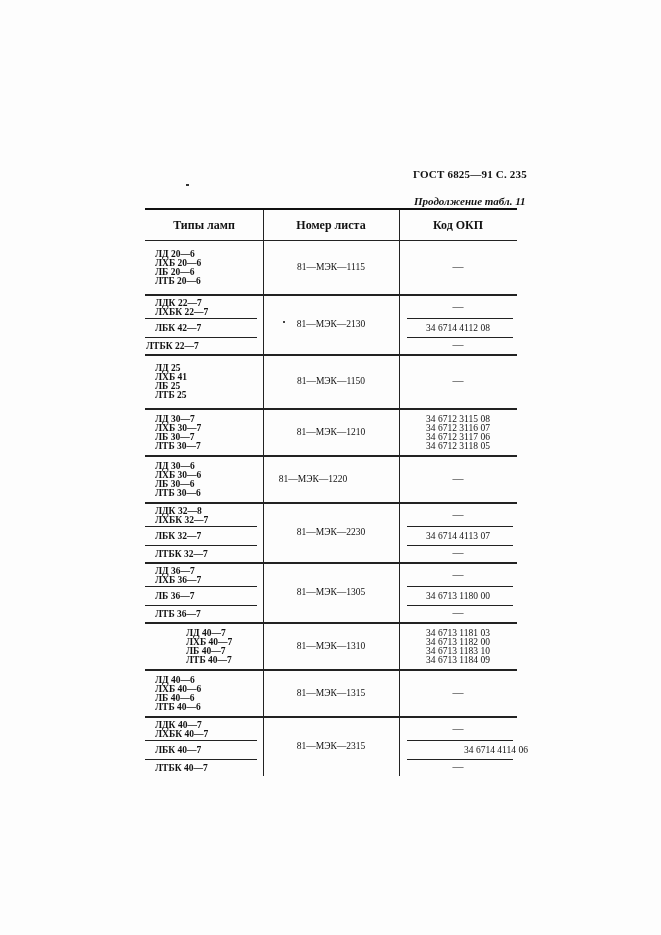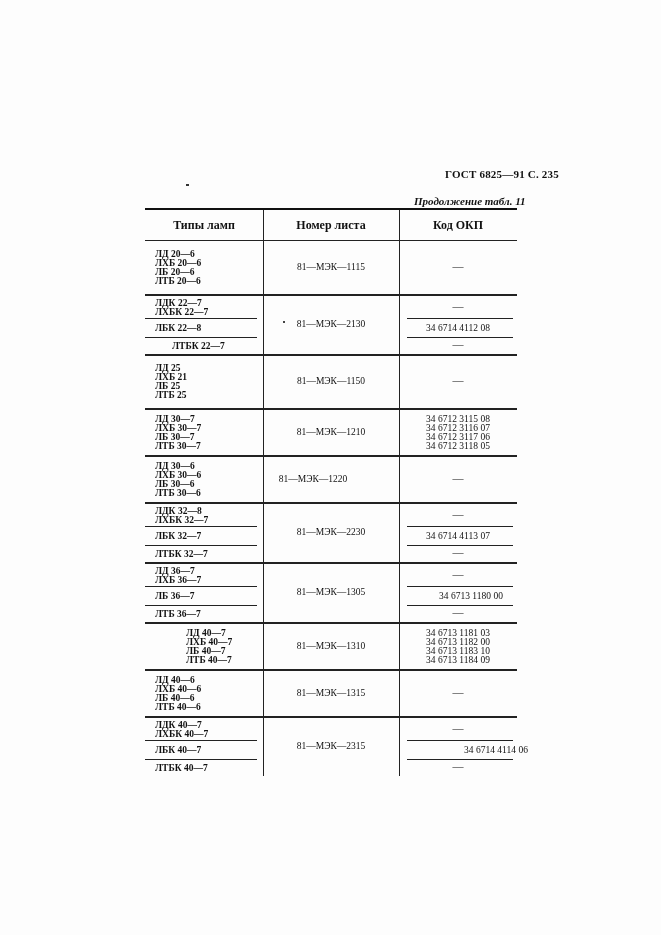--- a/index.html
+++ b/index.html
@@ -1,18 +1,18 @@
 <!DOCTYPE html>
 <html><head>
 <meta charset="utf-8">
 <style>
   html, body { margin:0; padding:0; }
   body { width:661px; height:935px; background:#fdfdfd; position:relative; overflow:hidden;
          font-family:"Liberation Serif", "DejaVu Serif", serif; color:#111; }
-  .hdr { position:absolute; left:413px; top:168px; font-size:11px; font-weight:bold; letter-spacing:0.2px;margin-left:32px; }
+  .hdr { position:absolute; left:413px; top:168px; font-size:11px; font-weight:bold; letter-spacing:0.2px; }
   .cont { position:absolute; left:414px; top:195px; font-size:11px; font-style:italic; font-weight:bold; }
   .dot { position:absolute; left:186px; top:184px; width:3px; height:2px; background:#333; }
   .topline { position:absolute; left:145px; top:208px; width:372px; height:2px; background:#111; }
   .vline { position:absolute; width:1px; background:#222; }
   .hcell { position:absolute; top:210px; height:30px; font-size:12px; font-weight:bold; display:flex; align-items:center; justify-content:center; }
   .hline { position:absolute; height:1px; background:#222; }
   .types { position:absolute; font-size:9.5px; font-weight:bold; line-height:9px; }
   .num { position:absolute; font-size:9.5px; text-align:center; width:136px; }
   .code { position:absolute; font-size:9.5px; text-align:center; width:118px; line-height:9px; }
   .dash { position:absolute; font-size:11px; text-align:center; width:118px; }
@@ -42,36 +42,36 @@
     <div class="num" style="left: 263px; top: 262px;">81—МЭК—1115</div>
     <div class="hline" style="left: 145px; top: 294px; width: 372px; height: 2px;"></div>
     <div class="types" style="left: 155px; top: 298.5px;">
       <div>ЛДК 22—7</div>
       <div>ЛХБК 22—7</div>
     </div>
     <div class="dash" style="left: 399px; top: 299.5px;">—</div>
     <div class="hline" style="left: 145px; top: 318px; width: 112px;"></div>
     <div class="hline" style="left: 407px; top: 318px; width: 106px;"></div>
     <div class="types" style="left: 155px; top: 324px;">
-      <div>ЛБК 22—8</div>
+      <div>ЛБК 42—7</div>
     </div>
     <div class="code" style="left: 399px; top: 324px;">
       <div>34 6714 4112 08</div>
     </div>
     <div class="hline" style="left: 145px; top: 337px; width: 112px;"></div>
     <div class="hline" style="left: 407px; top: 337px; width: 106px;"></div>
-    <div class="types" style="left: 172px; top: 341.5px;">
+    <div class="types" style="left: 146px; top: 341.5px;">
       <div>ЛТБК 22—7</div>
     </div>
     <div class="dash" style="left: 399px; top: 338px;">—</div>
     <div class="num" style="left: 263px; top: 319px;">81—МЭК—2130</div>
     <div class="hline" style="left: 145px; top: 354px; width: 372px; height: 2px;"></div>
     <div class="types" style="left: 155px; top: 364px;">
       <div>ЛД 25</div>
-      <div>ЛХБ 21</div>
+      <div>ЛХБ 41</div>
       <div>ЛБ 25</div>
       <div>ЛТБ 25</div>
     </div>
     <div class="dash" style="left: 399px; top: 374px;">—</div>
     <div class="num" style="left: 263px; top: 376px;">81—МЭК—1150</div>
     <div class="hline" style="left: 145px; top: 408px; width: 372px; height: 2px;"></div>
     <div class="types" style="left: 155px; top: 414.5px;">
       <div>ЛД 30—7</div>
       <div>ЛХБ 30—7</div>
       <div>ЛБ 30—7</div>
@@ -118,21 +118,21 @@
     <div class="types" style="left: 155px; top: 566.5px;">
       <div>ЛД 36—7</div>
       <div>ЛХБ 36—7</div>
     </div>
     <div class="dash" style="left: 399px; top: 567.5px;">—</div>
     <div class="hline" style="left: 145px; top: 586px; width: 112px;"></div>
     <div class="hline" style="left: 407px; top: 586px; width: 106px;"></div>
     <div class="types" style="left: 155px; top: 592px;">
       <div>ЛБ 36—7</div>
     </div>
-    <div class="code" style="left: 399px; top: 592px; padding-left: 13px;">
+    <div class="code" style="left: 399px; top: 592px;">
       <div>34 6713 1180 00</div>
     </div>
     <div class="hline" style="left: 145px; top: 605px; width: 112px;"></div>
     <div class="hline" style="left: 407px; top: 605px; width: 106px;"></div>
     <div class="types" style="left: 155px; top: 609.5px;">
       <div>ЛТБ 36—7</div>
     </div>
     <div class="dash" style="left: 399px; top: 606px;">—</div>
     <div class="num" style="left: 263px; top: 587px;">81—МЭК—1305</div>
     <div class="hline" style="left: 145px; top: 622px; width: 372px; height: 2px;"></div>

